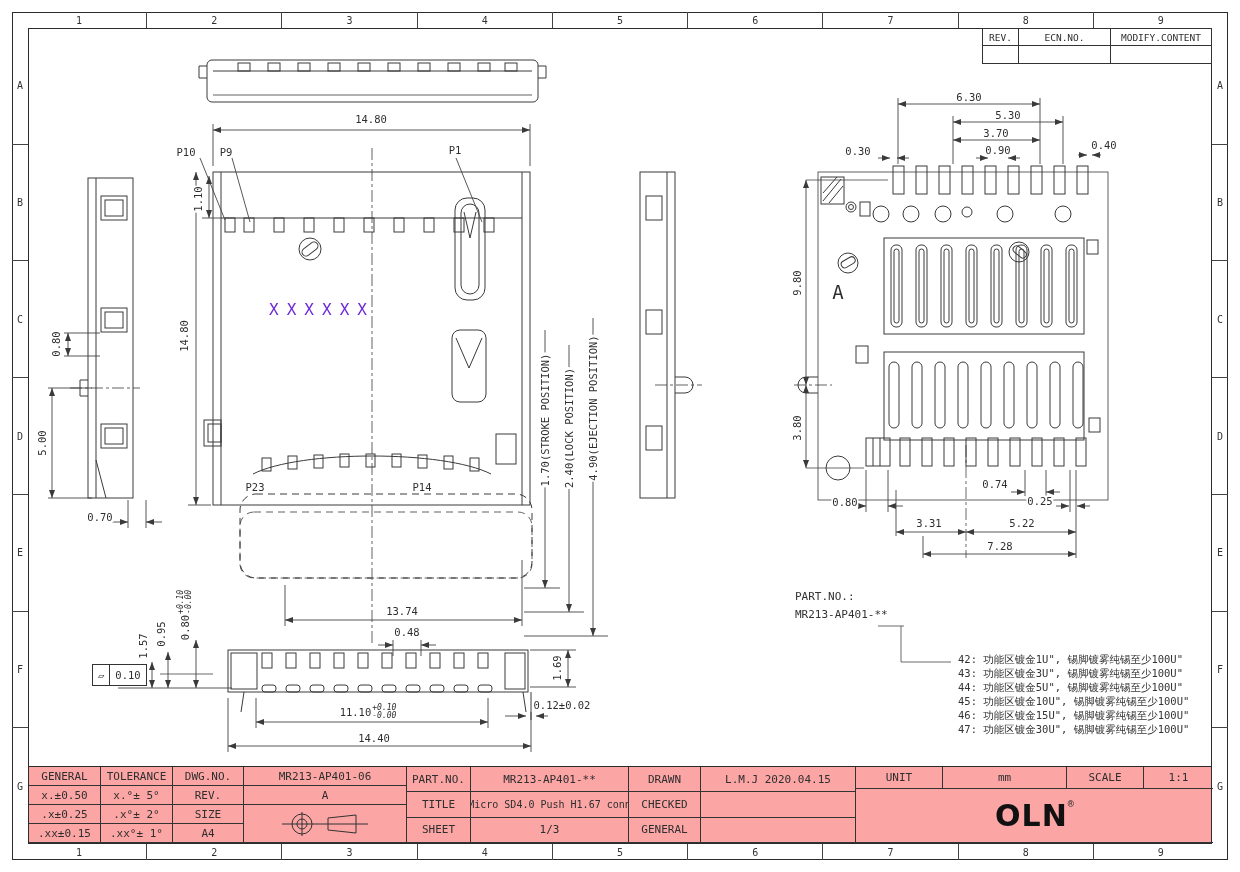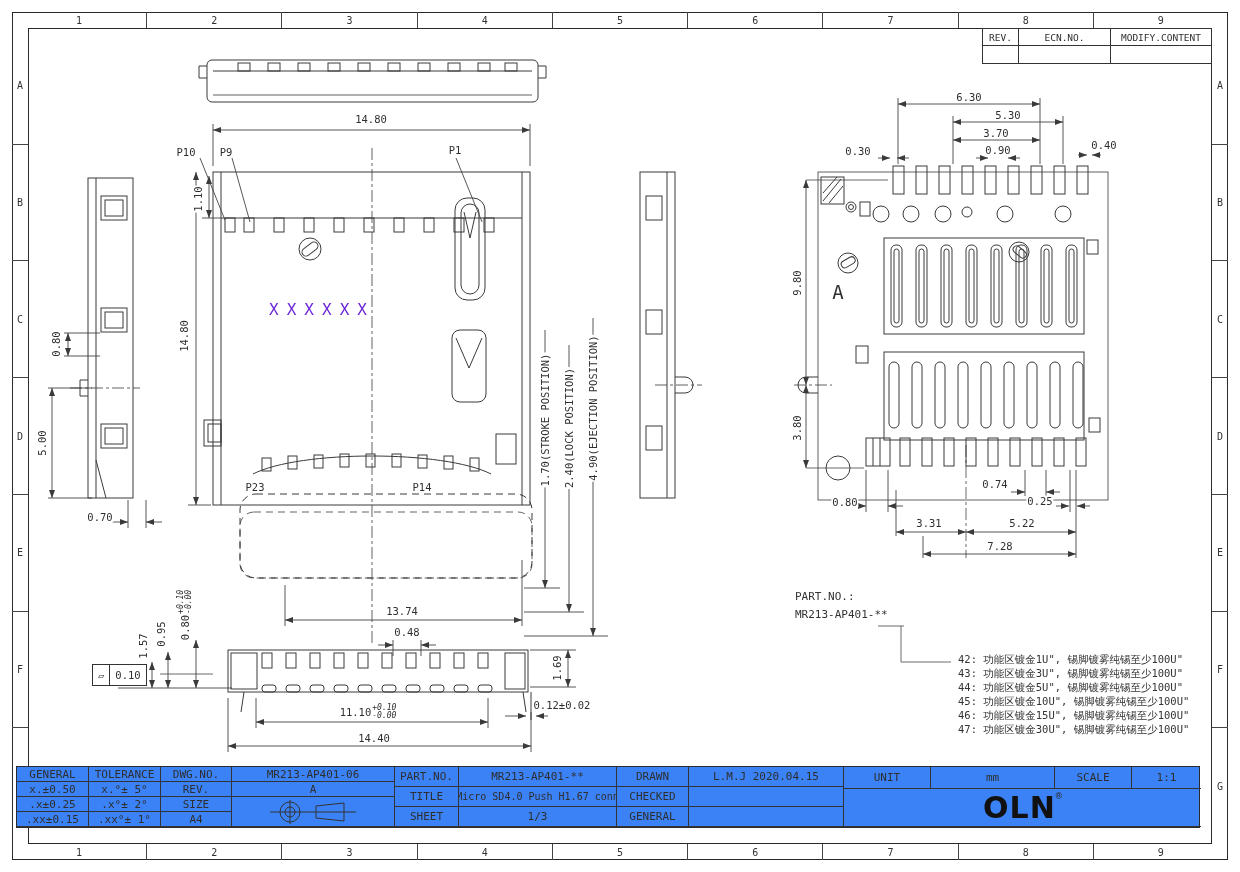--- a/index.html
+++ b/index.html
@@ -32,21 +32,21 @@
   .revtbl{left:982px;top:28px;width:230px;display:grid;grid-template-columns:36px 92px 100px;
           grid-template-rows:17px 17px;border:1px solid #333;font-size:9.5px;box-sizing:border-box;}
   .revtbl div{border-right:1px solid #333;border-bottom:1px solid #333;display:flex;align-items:center;justify-content:center;box-sizing:border-box;}
   .revtbl div:nth-child(3n){border-right:none;}
   .revtbl div:nth-child(n+4){border-bottom:none;}
   
   .pn{position:absolute;font-size:11px;background:transparent;white-space:nowrap;color:#333;}
   .pn-opts{position:absolute;font-size:10.5px;line-height:14px;white-space:nowrap;color:#333;
            font-family:"DejaVu Sans Mono",sans-serif;}
   
-  .tb{left:16px;top:766px;width:1184px;height:62px;display:flex;border:1.2px solid #2b2b2b;box-sizing:border-box;background:#3b82f6;font-size:11px;}
+  .tb{left:28px;top:766px;width:1184px;height:78px;display:flex;border:1.2px solid #2b2b2b;box-sizing:border-box;background:#fca5a5;font-size:11px;}
   .tb .c{display:flex;align-items:center;justify-content:center;border-right:1px solid #333;border-bottom:1px solid #333;box-sizing:border-box;overflow:hidden;white-space:nowrap;}
   .tb-left{display:grid;width:378px;grid-template-columns:72px 72px 71px 163px;grid-template-rows:repeat(4,1fr);}
   .tb-mid{display:grid;width:449px;grid-template-columns:64px 158px 72px 155px;grid-template-rows:repeat(3,1fr);}
   .tb-right{width:357px;display:flex;flex-direction:column;}
   .tb-right-top{display:grid;grid-template-columns:87px 124px 77px 69px;height:22px;}
   .tb-logo{flex:1;display:flex;align-items:center;justify-content:center;gap:14px;border-bottom:1px solid #333;box-sizing:border-box;}
   .logo-text{font-family:"DejaVu Sans",sans-serif;font-weight:900;font-size:30px;letter-spacing:1px;color:#111;}
   .logo-reg{font-size:10px;vertical-align:top;}
   .co{display:flex;flex-direction:column;align-items:center;line-height:1.15;}
   .co-cn{font-size:20px;font-family:sans-serif;color:#222;letter-spacing:2px;}

